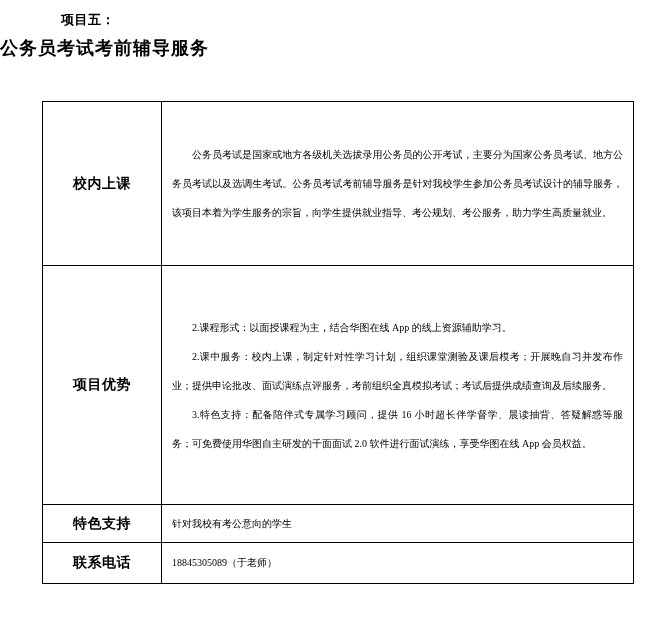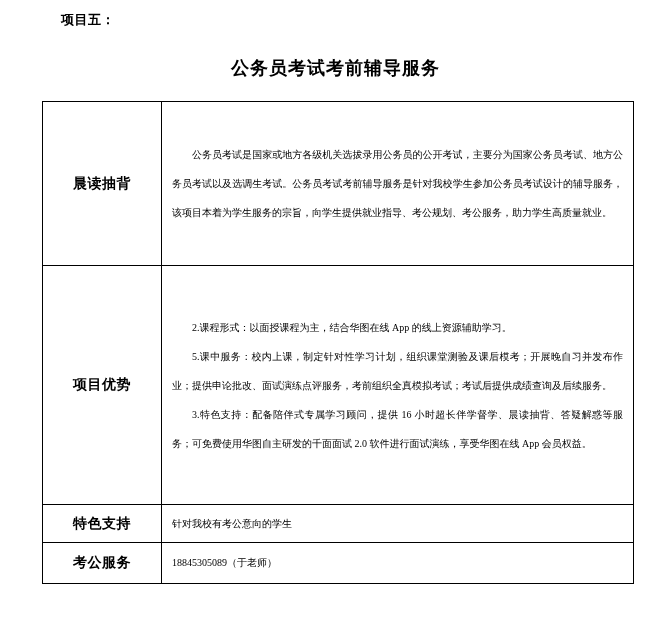--- a/index.html
+++ b/index.html
@@ -25,24 +25,23 @@
     top: 11px;
     font-size: 13px;
     font-weight: bold;
     font-family: "Liberation Sans", "DejaVu Sans", sans-serif;
     letter-spacing: 0.5px;
     white-space: nowrap;
   }
   .doc-title {
     position: absolute;
     left: 0;
-    top: 56px;
+    top: 36px;
     width: 100%;
     margin: 0;
-    text-align: center;
     font-size: 18px;
     font-weight: bold;
     font-family: "Liberation Sans", "DejaVu Sans", sans-serif;
     letter-spacing: 1px;
   }
   table.info-table {
     position: absolute;
     left: 42px;
     top: 101px;
     width: 591px;
@@ -98,44 +97,44 @@
 
   <h1 class="doc-title">公务员考试考前辅导服务</h1>
 
   <table class="info-table">
     <colgroup>
       <col class="col-header">
       <col class="col-content">
     </colgroup>
     <tbody>
       <tr class="row-intro">
-        <td class="th-cell">晨读抽背</td>
+        <td class="th-cell">校内上课</td>
         <td class="td-cell cell-justify">
           <p>公务员考试是国家或地方各级机关选拔录用公务员的公开考试，主要分为国家公务员考试、地方公务员考试以及选调生考试。公务员考试考前辅导服务是针对我校学生参加公务员考试设计的辅导服务，该项目本着为学生服务的宗旨，向学生提供就业指导、考公规划、考公服务，助力学生高质量就业。</p>
         </td>
       </tr>
 
       <tr class="row-adv">
         <td class="th-cell">项目优势</td>
         <td class="td-cell cell-justify">
           <p>2.课程形式：以面授课程为主，结合华图在线 App 的线上资源辅助学习。</p>
-          <p>5.课中服务：校内上课，制定针对性学习计划，组织课堂测验及课后模考；开展晚自习并发布作业；提供申论批改、面试演练点评服务，考前组织全真模拟考试；考试后提供成绩查询及后续服务。</p>
+          <p>2.课中服务：校内上课，制定针对性学习计划，组织课堂测验及课后模考；开展晚自习并发布作业；提供申论批改、面试演练点评服务，考前组织全真模拟考试；考试后提供成绩查询及后续服务。</p>
           <p>3.特色支持：配备陪伴式专属学习顾问，提供 16 小时超长伴学督学、晨读抽背、答疑解惑等服务；可免费使用华图自主研发的千面面试 2.0 软件进行面试演练，享受华图在线 App 会员权益。</p>
         </td>
       </tr>
 
       <tr class="row-target">
         <td class="th-cell">特色支持</td>
         <td class="td-cell cell-center">
           <p>针对我校有考公意向的学生</p>
         </td>
       </tr>
 
       <tr class="row-phone">
-        <td class="th-cell">考公服务</td>
+        <td class="th-cell">联系电话</td>
         <td class="td-cell cell-center">
           <p>18845305089（于老师）</p>
         </td>
       </tr>
     </tbody>
   </table>
 
 </div>
 
 </body></html>

